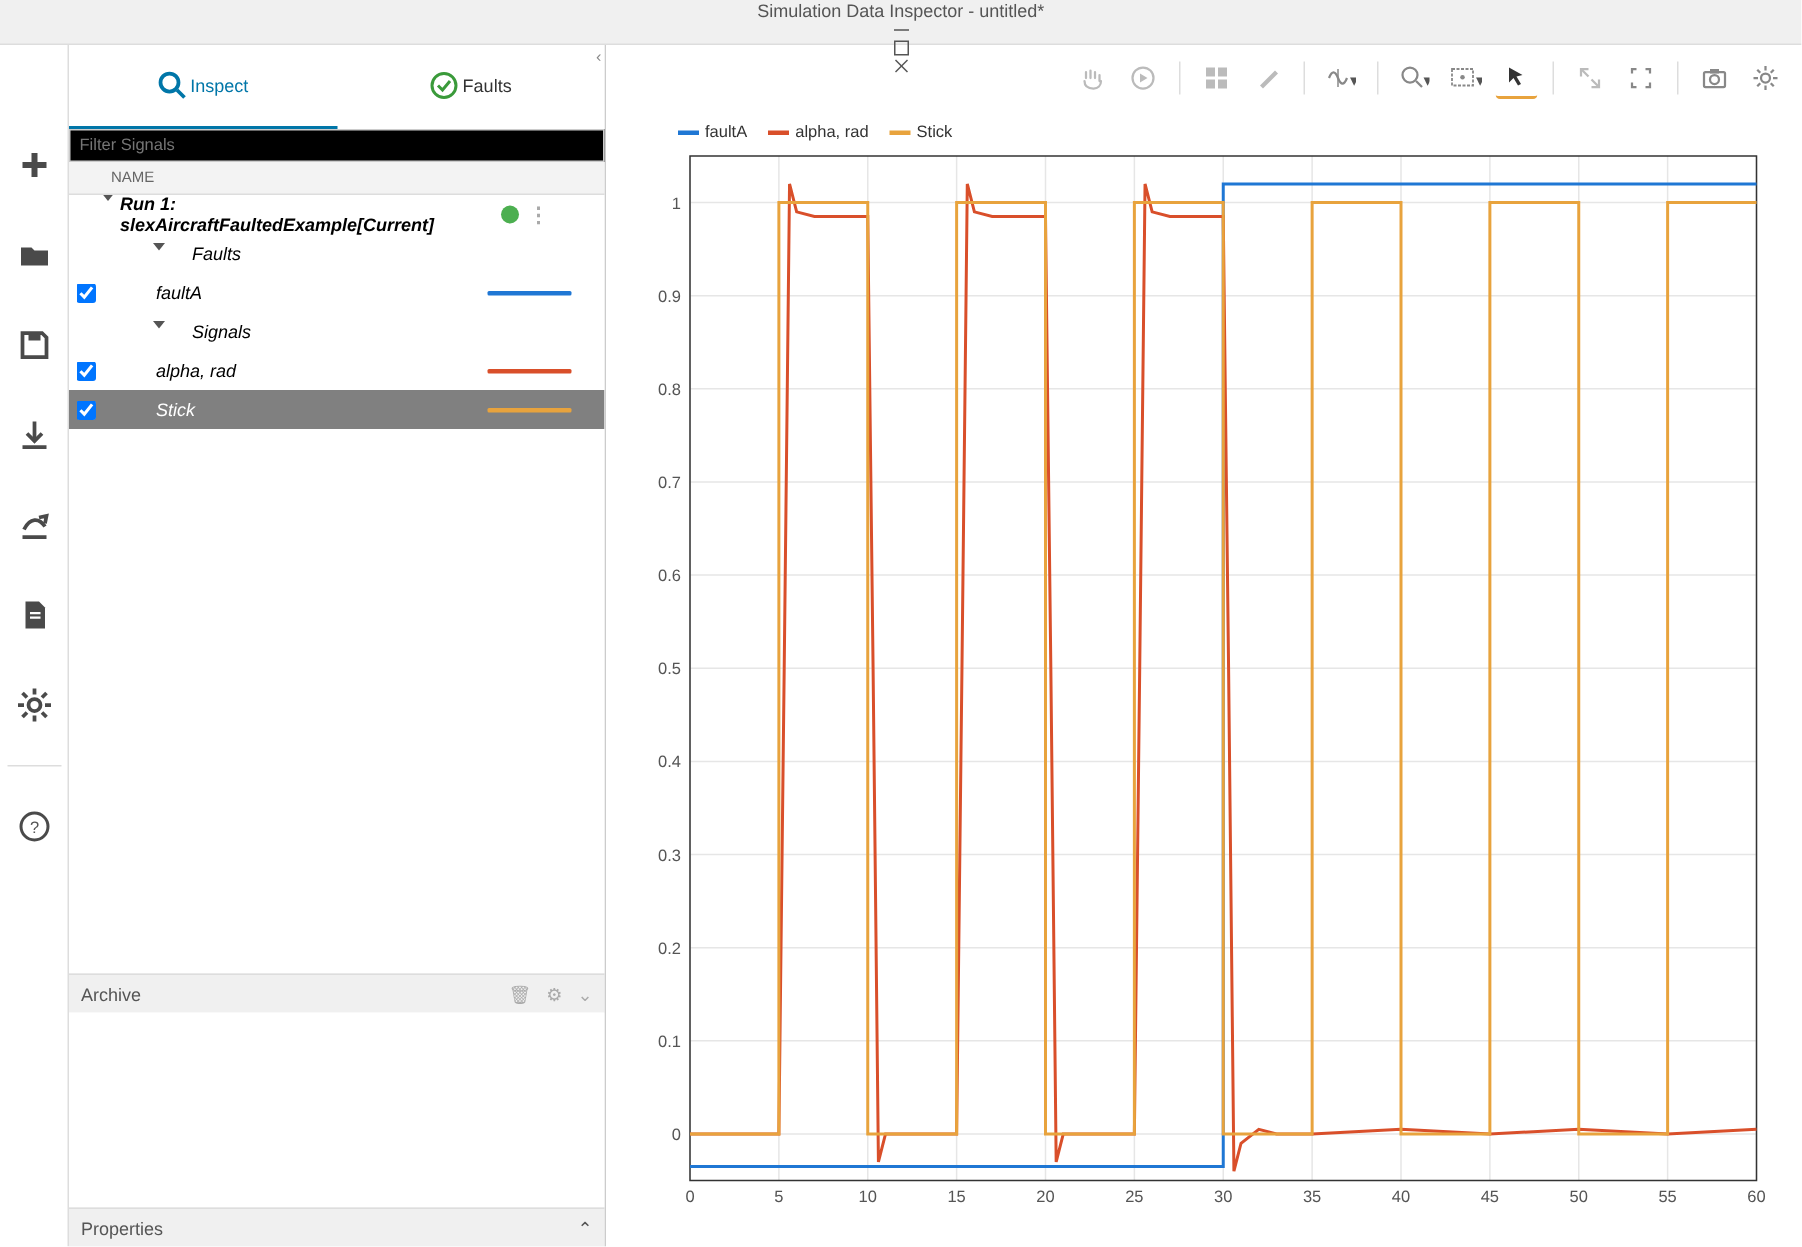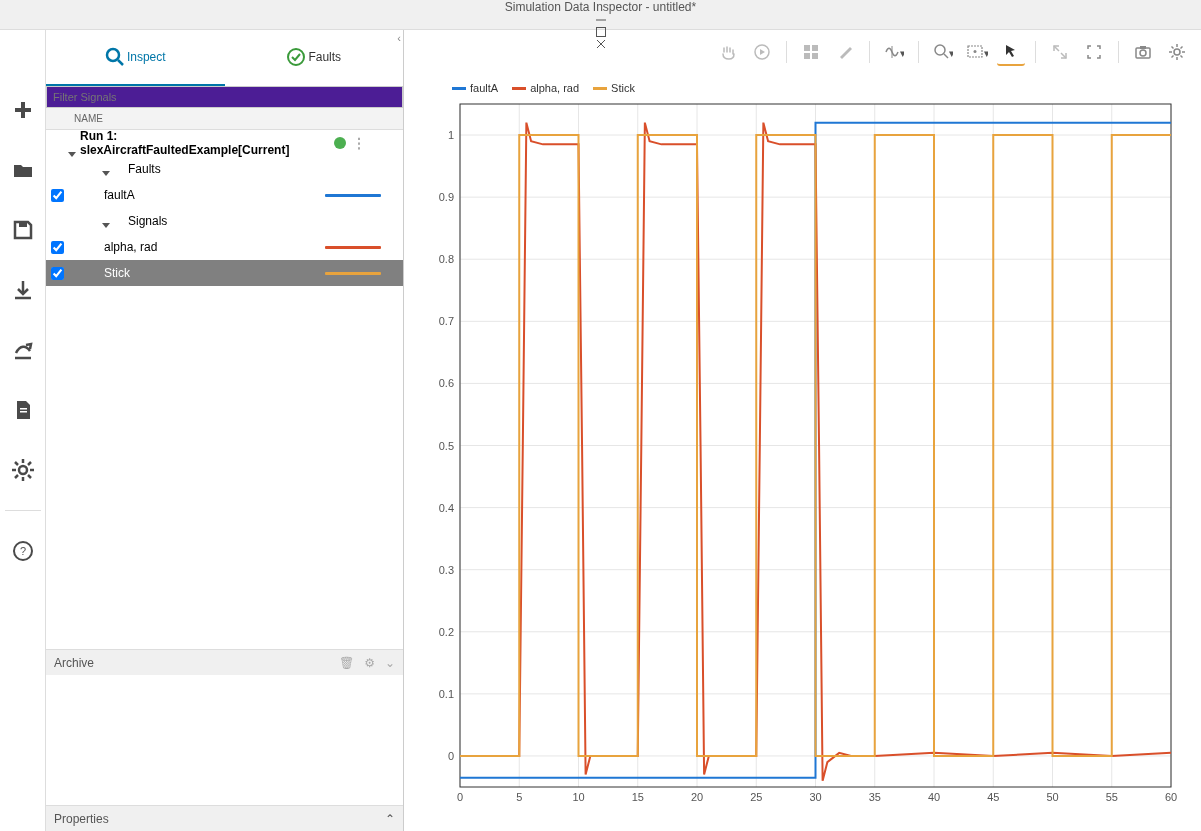--- a/index.html
+++ b/index.html
@@ -10,31 +10,31 @@
 .titlebar .winbtn { width: 40px; height: 30px; display: flex; align-items: center; justify-content: center; color: #555; cursor: pointer; }
 .main { flex: 1; display: flex; min-height: 0; }
 .icon-rail { width: 46px; background: #fff; border-right: 1px solid #ddd; display: flex; flex-direction: column; align-items: center; padding-top: 60px; gap: 20px; }
 .icon-rail .rbtn { width: 40px; height: 40px; display: flex; align-items: center; justify-content: center; color: #4a4a4a; cursor: pointer; }
 .icon-rail hr { width: 80%; border: none; border-top: 1px solid #ddd; }
 .side { width: 358px; background: #f7f7f7; display: flex; flex-direction: column; border-right: 1px solid #ccc; position: relative; min-height: 0; }
 .side .collapse { position: absolute; right: 2px; top: 2px; cursor: pointer; font-size: 11px; color: #888; }
 .tabs { display: flex; height: 56px; background: #fff; }
 .tab { flex: 1; display: flex; flex-direction: row; align-items: center; justify-content: center; gap: 2px; cursor: pointer; border-bottom: 2px solid transparent; font-size: 12px; color: #333; }
 .tab.active { border-bottom: 2px solid #0076a8; color: #0076a8; }
-.filter { width: 100%; height: 22px; padding: 2px 6px; font-size: 11px; border: 1px solid #ccc; color: #888; background: #4c1d95; }
+.filter { width: 100%; height: 22px; padding: 2px 6px; font-size: 11px; border: 1px solid #ccc; color: #888; background: #000000; }
 .headers { display: flex; height: 22px; background: #f3f3f3; border-bottom: 1px solid #ddd; font-size: 10px; color: #666; align-items: center; }
 .col-check { width: 22px; }
 .col-name { flex: 1; padding-left: 6px; }
 .col-line { width: 100px; padding-left: 6px; margin-top: 43px; }
 .tree { flex: 1; overflow: auto; background: #fff; }
 .row { display: flex; align-items: center; height: 26px; font-size: 12px; }
 .row.sel { background: #808080; color: #fff; }
 .row .chk { width: 22px; display: flex; align-items: center; justify-content: center; }
 .row .chk input { width: 13px; height: 13px; }
-.row .nm { flex: 1; display: flex; align-items: flex-end; }
+.row .nm { flex: 1; display: flex; align-items: flex-start; font-style: italic; }
 .row .ln { width: 100px; display: flex; align-items: center; justify-content: center; }
 .row .ln .swatch { width: 56px; height: 3px; border-radius: 1px; }
 .caret { display:inline-block; width: 0; height: 0; border-left: 4px solid transparent; border-right: 4px solid transparent; border-top: 5px solid #555; margin-right: 4px; }
 .dot-green { width: 12px; height: 12px; border-radius: 50%; background: #4caf50; margin-right: 6px; }
 .opts { color: #aaa; margin-right: 6px; font-size: 14px; cursor:pointer; }
 .runrow { font-weight: bold; }
 .groupname { padding-left: 6px; gap: 14px; }
 .sig1 { padding-left: 36px; }
 .archive-hdr, .props-hdr { height: 26px; background: #f0f0f0; display: flex; align-items: center; padding: 0 8px; font-size: 12px; color: #555; border-top: 1px solid #ddd; }
 .archive-hdr .sp, .props-hdr .sp { flex: 1; }

